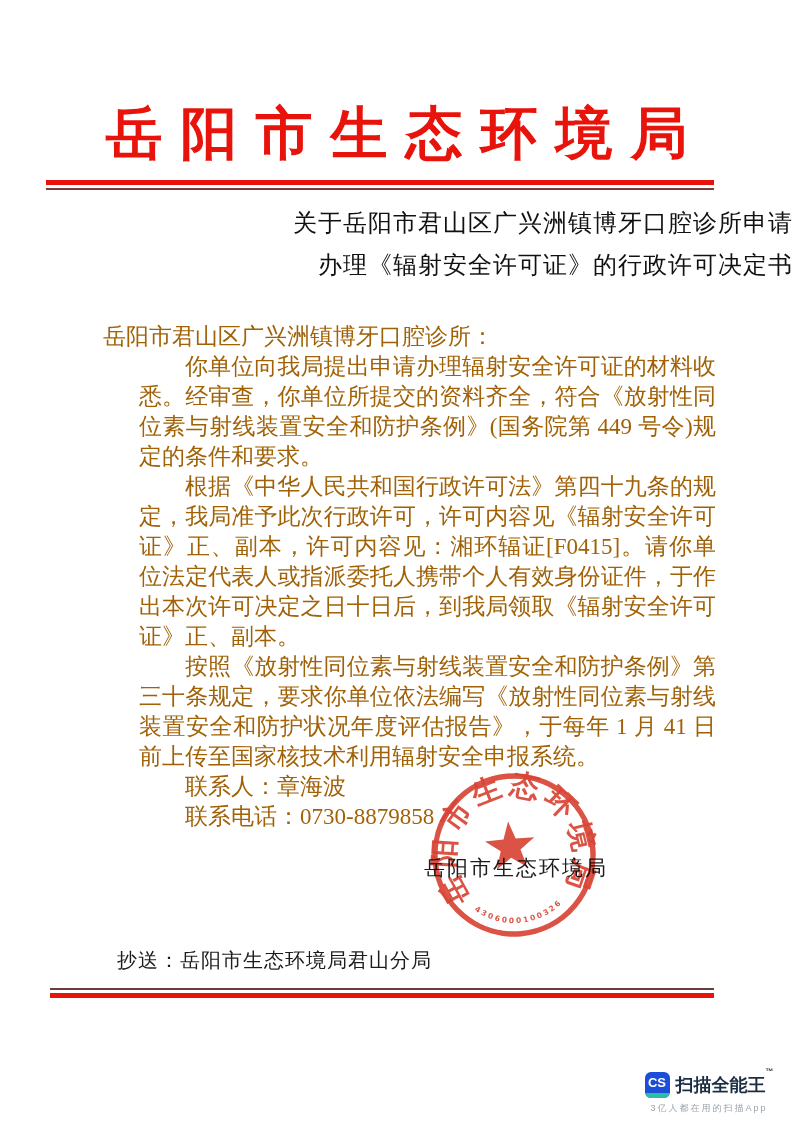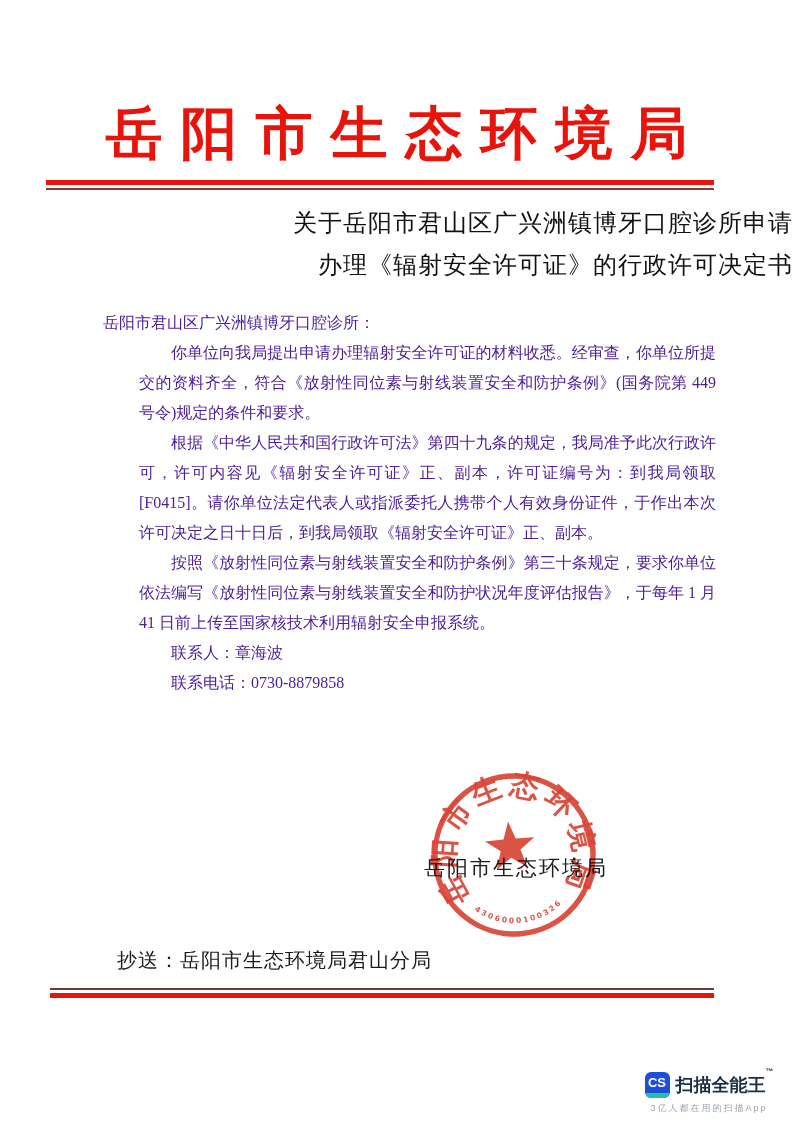--- a/index.html
+++ b/index.html
@@ -18,22 +18,22 @@
   .rule-top .thick{height:5px;background:#e8140b;}
   .rule-top .thin{height:2px;background:#7a3b3b;margin-top:3px;}
   
   .doc-title{
     position:absolute;top:202px;left:0;width:100%;text-align:right;
     font-family:"Liberation Sans","DejaVu Sans",sans-serif;font-weight:normal;
     font-size:24px;line-height:42px;color:#111;letter-spacing:1px;
   }
   
   .body-text{
-    position:absolute;top:308px;left:103px;width:613px;
-    font-size:16px;line-height:30px;text-align:justify;color:#4c1d95;
+    position:absolute;top:322px;left:103px;width:613px;
+    font-size:23px;line-height:30px;text-align:justify;color:#a16207;
   }
   .body-text p{margin:0;}
   .body-text p.indent{text-indent:2em;margin-left:36px;}
   
   .sig-org{
     position:absolute;top:854px;left:424px;font-size:21px;letter-spacing:2px;color:#1c1c1c;
   }
   .sig-date{
     position:absolute;top:886px;left:419px;font-size:20px;letter-spacing:1px;color:#1c1c1c;
   }
@@ -79,21 +79,21 @@
   </div>
 
   <div class="doc-title">
     <div>关于岳阳市君山区广兴洲镇博牙口腔诊所申请</div>
     <div>办理《辐射安全许可证》的行政许可决定书</div>
   </div>
 
   <div class="body-text">
     <p>岳阳市君山区广兴洲镇博牙口腔诊所：</p>
     <p class="indent">你单位向我局提出申请办理辐射安全许可证的材料收悉。经审查，你单位所提交的资料齐全，符合《放射性同位素与射线装置安全和防护条例》(国务院第 449 号令)规定的条件和要求。</p>
-    <p class="indent">根据《中华人民共和国行政许可法》第四十九条的规定，我局准予此次行政许可，许可内容见《辐射安全许可证》正、副本，许可证编号为：到我局领取[F0415]。请你单位法定代表人或指派委托人携带个人有效身份证件，于作出本次许可决定之日十日后，到我局领取《辐射安全许可证》正、副本。</p>
+    <p class="indent">根据《中华人民共和国行政许可法》第四十九条的规定，我局准予此次行政许可，许可内容见《辐射安全许可证》正、副本，许可内容见：湘环辐证[F0415]。请你单位法定代表人或指派委托人携带个人有效身份证件，于作出本次许可决定之日十日后，到我局领取《辐射安全许可证》正、副本。</p>
     <p class="indent">按照《放射性同位素与射线装置安全和防护条例》第三十条规定，要求你单位依法编写《放射性同位素与射线装置安全和防护状况年度评估报告》，于每年 1 月 41 日前上传至国家核技术利用辐射安全申报系统。</p>
     <p class="indent">联系人：章海波</p>
     <p class="indent">联系电话：0730-8879858</p>
   </div>
 
   <div class="sig-org">岳阳市生态环境局</div>
 
   <svg class="seal" viewBox="-110 -110 220 220" xmlns="http://www.w3.org/2000/svg">
     <defs>
       <path id="seal-top-arc" d="M -42.4,42.4 A 60 60 0 1 1 42.4,42.4" fill="none"></path>

